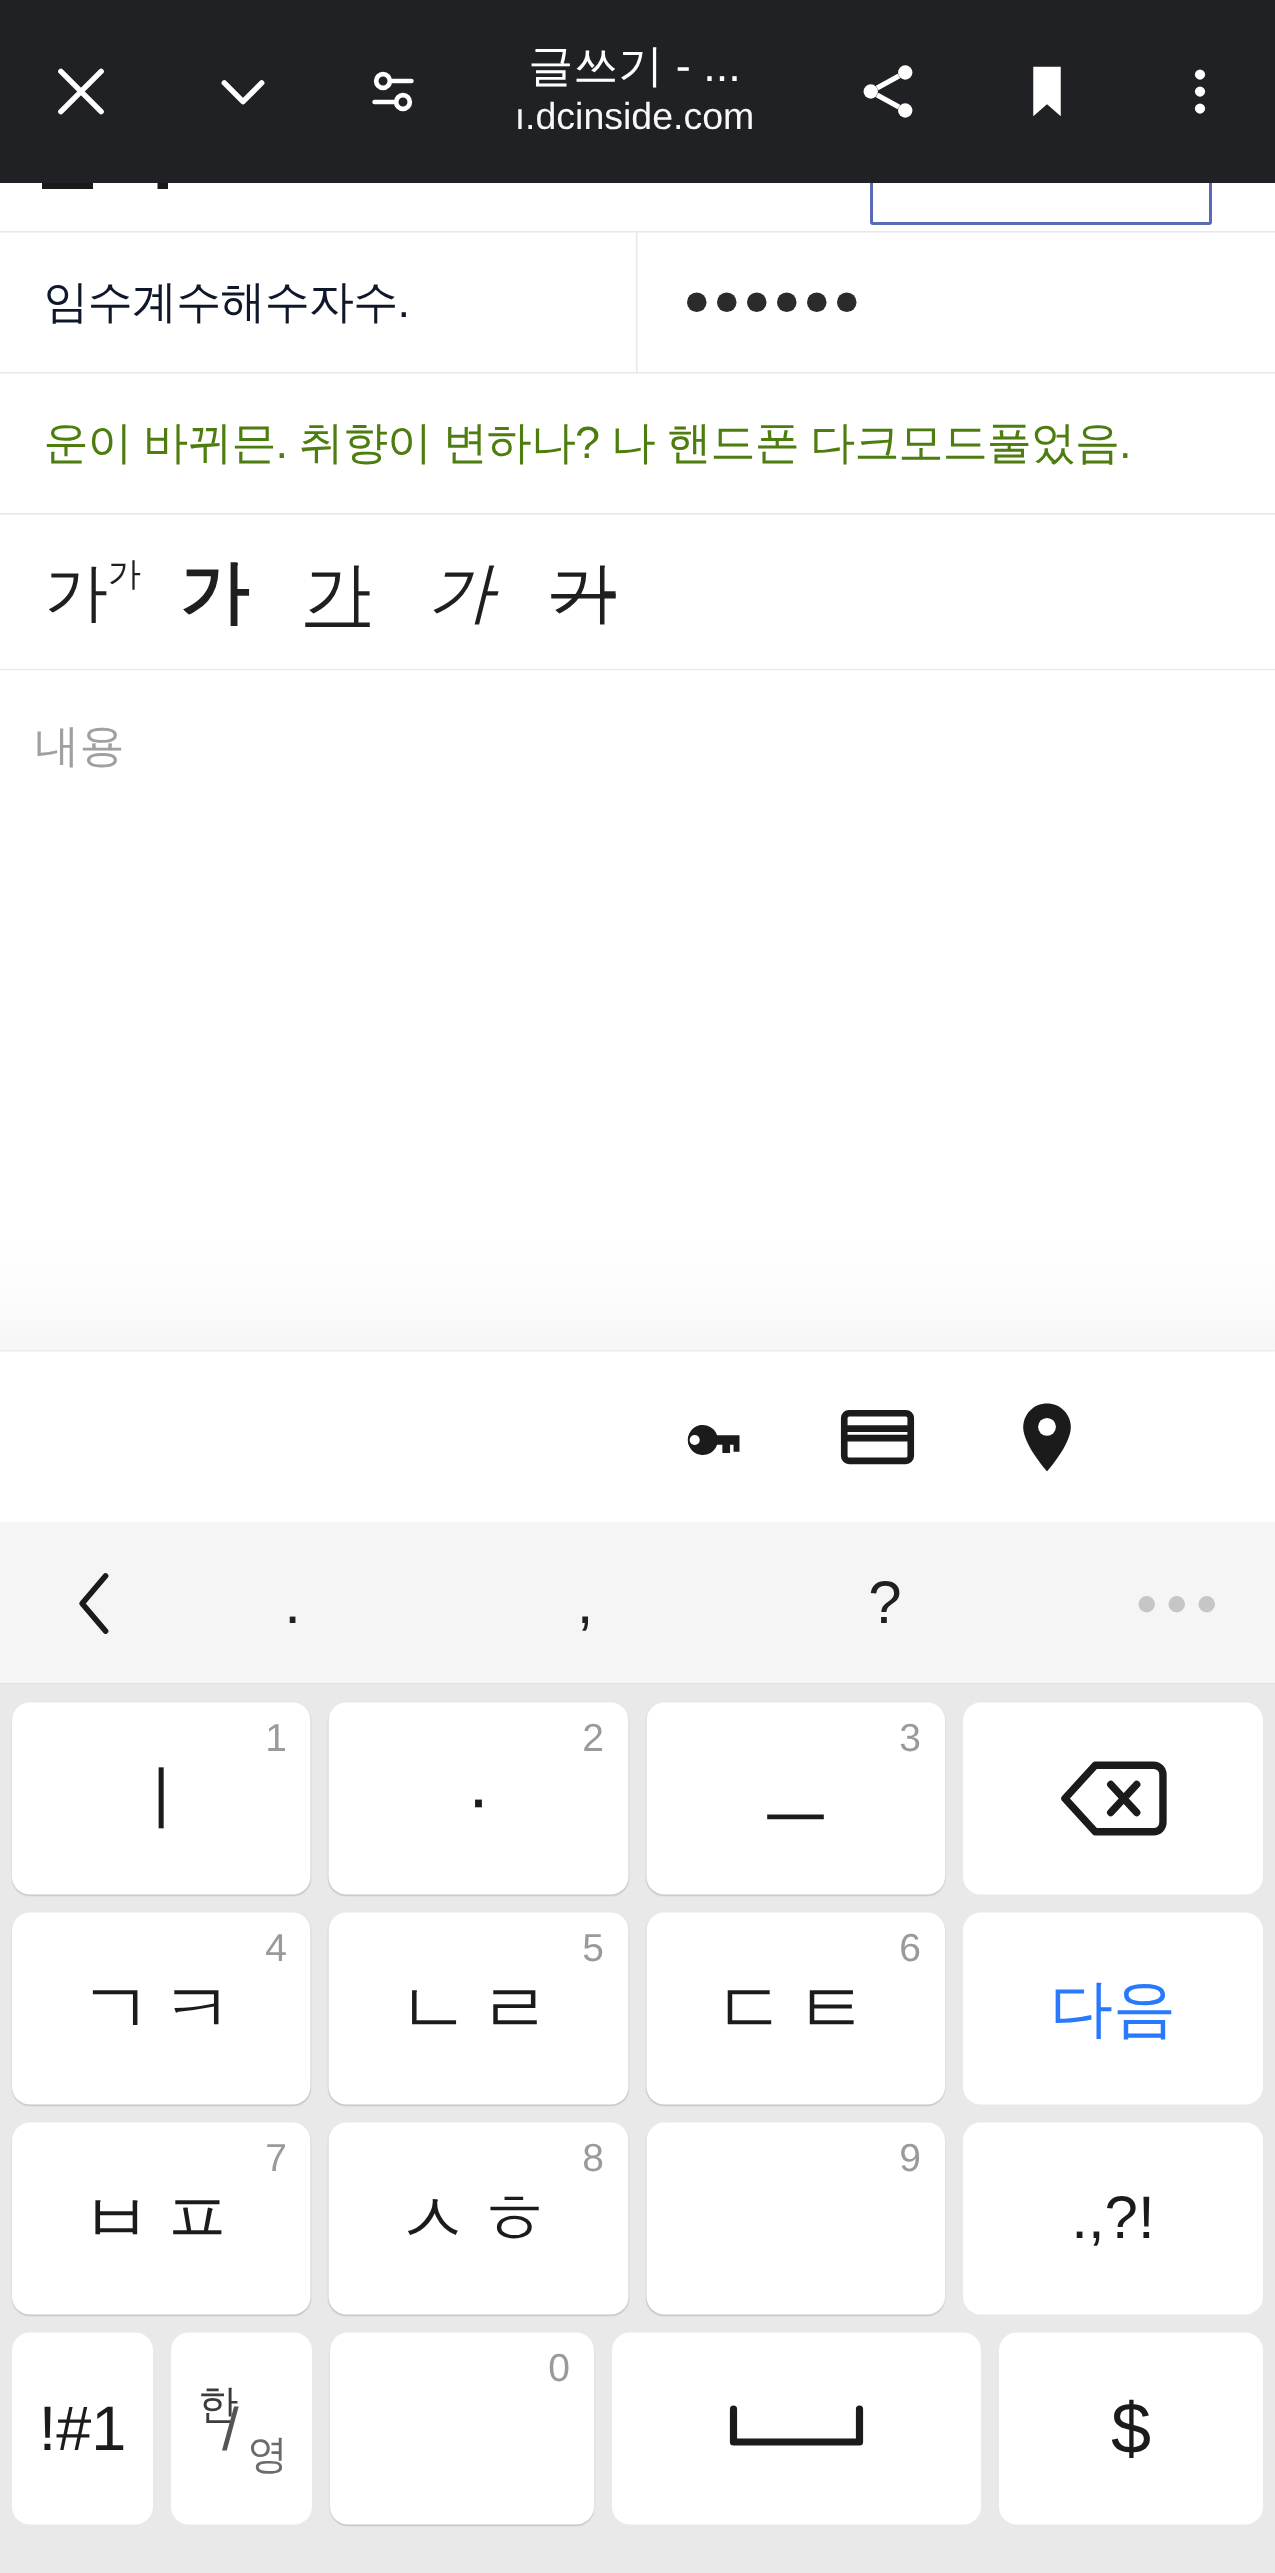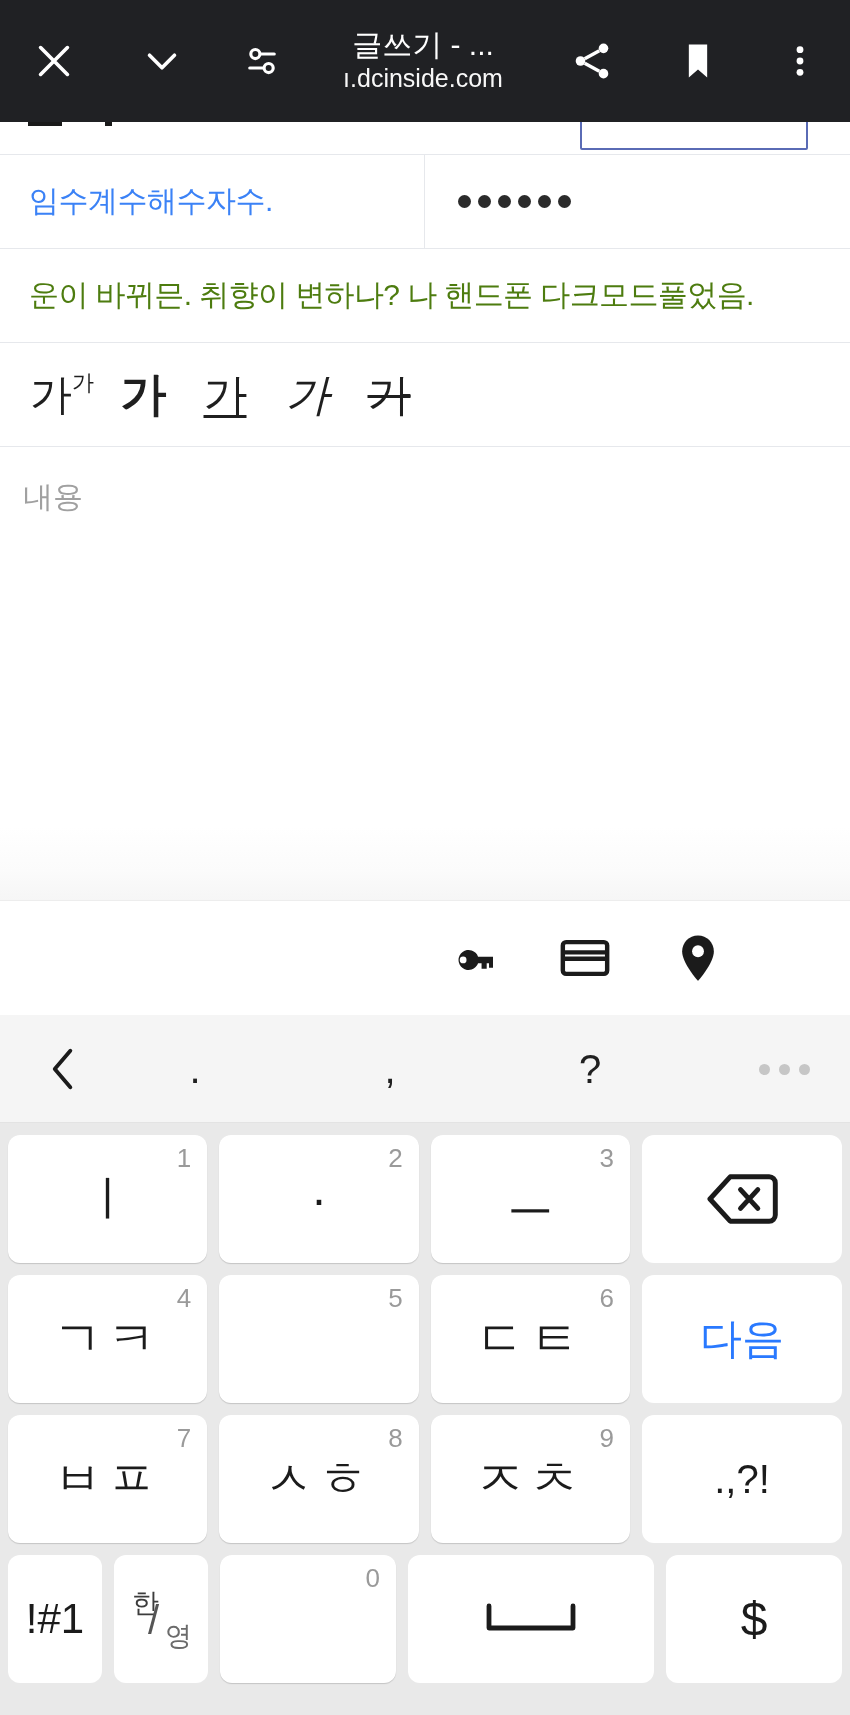--- a/index.html
+++ b/index.html
@@ -67,21 +67,21 @@
   .rowline { position: absolute; left: 0; width: 850px; height: 1px; background: #e6e8ec; }
 
   .credrow {
     position: absolute; top: 33px; left: 0; width: 850px; height: 93px;
     display: flex; align-items: center;
   }
   .nickcell {
     width: 425px; height: 93px; display: flex; align-items: center;
     padding-left: 29px; border-right: 1px solid #e6e8ec;
   }
-  .nickcell span { font-size: 30px; color: #3b82f6; letter-spacing: -0.5px; }
+  .nickcell span { font-size: 30px; color: #0f172a; letter-spacing: -0.5px; }
   .pwcell { flex: 1; height: 93px; display: flex; align-items: center; padding-left: 33px; }
   .pwdots { display: flex; gap: 7px; align-items: center; }
   .pwdots i { display:block; width: 13px; height: 13px; border-radius: 50%; background: #2b2b2b; }
 
   .subjectrow {
     position: absolute; top: 127px; left: 0; width: 850px; height: 93px;
     display: flex; align-items: center; padding-left: 29px;
   }
   .subjectrow span { font-size: 30px; color: #4d7c0f; letter-spacing: -0.6px; }
 
@@ -373,20 +373,21 @@
         </div>
       </div>
 
       <div class="kb-row">
         <div class="key key-light w-main">
           <span class="key-num">4</span>
           <span class="glyph-pair">ㄱㅋ</span>
         </div>
         <div class="key key-light w-main">
           <span class="key-num">5</span>
+          <span class="glyph-pair">ㄴㄹ</span>
         </div>
         <div class="key key-light w-main">
           <span class="key-num">6</span>
           <span class="glyph-pair">ㄷㅌ</span>
         </div>
         <div class="key key-dark w-side key-next">
           <span>다음</span>
         </div>
       </div>
 
@@ -394,21 +395,20 @@
         <div class="key key-light w-main">
           <span class="key-num">7</span>
           <span class="glyph-pair">ㅂㅍ</span>
         </div>
         <div class="key key-light w-main">
           <span class="key-num">8</span>
           <span class="glyph-pair">ㅅㅎ</span>
         </div>
         <div class="key key-light w-main">
           <span class="key-num">9</span>
-          <span class="glyph-pair">ㅈㅊ</span>
         </div>
         <div class="key key-dark w-side key-punc">
           <span>.,?!</span>
         </div>
       </div>
 
       <div class="kb-row">
         <div class="key key-dark w-sym key-bangsharp">
           <span>!#1</span>
         </div>

